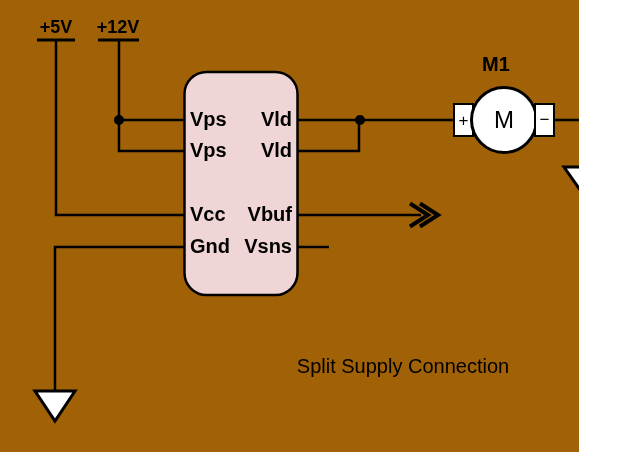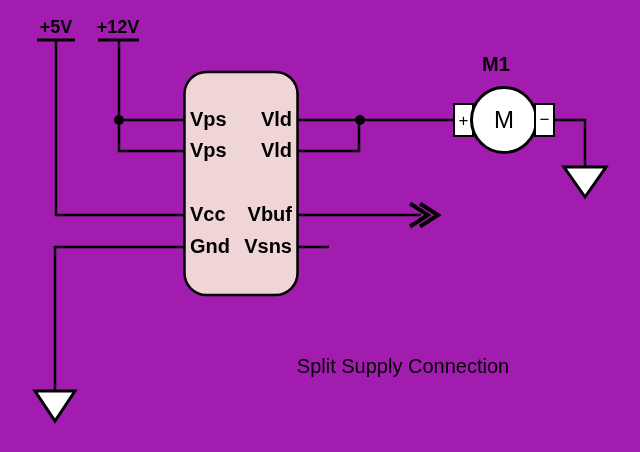--- a/index.html
+++ b/index.html
@@ -1,16 +1,16 @@
 <!DOCTYPE html>
 <html><head>
 <meta charset="utf-8">
 <style>
   html,body{margin:0;padding:0;background:#ffffff;}
-  .canvas{width:640px;height:452px;position:relative;background:#a21caf;overflow:hidden;}
+  .canvas{width:579px;height:452px;position:relative;background:#a16207;overflow:hidden;}
   svg text{font-family:"Liberation Sans", sans-serif;fill:#000000;}
   .rail-label{font-size:18px;font-weight:bold;}
   .pin-label{font-size:20px;font-weight:bold;}
   .ref-des{font-size:20px;font-weight:bold;}
   .motor-letter{font-size:24px;font-weight:normal;}
   .terminal-sign{font-size:17px;font-weight:normal;}
   .caption-text{font-size:20px;font-weight:normal;letter-spacing:0px;}
   .wire{stroke:#000000;stroke-width:2.5;fill:none;}
   .rail-bar{stroke:#000000;stroke-width:3;fill:none;}
   .gnd{stroke:#000000;stroke-width:3;fill:#ffffff;stroke-linejoin:miter;}

